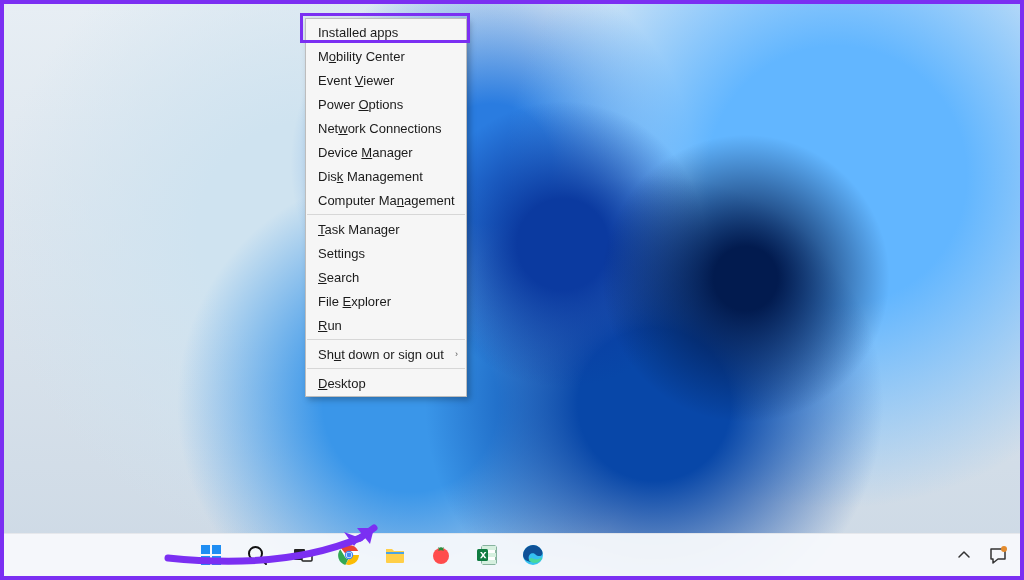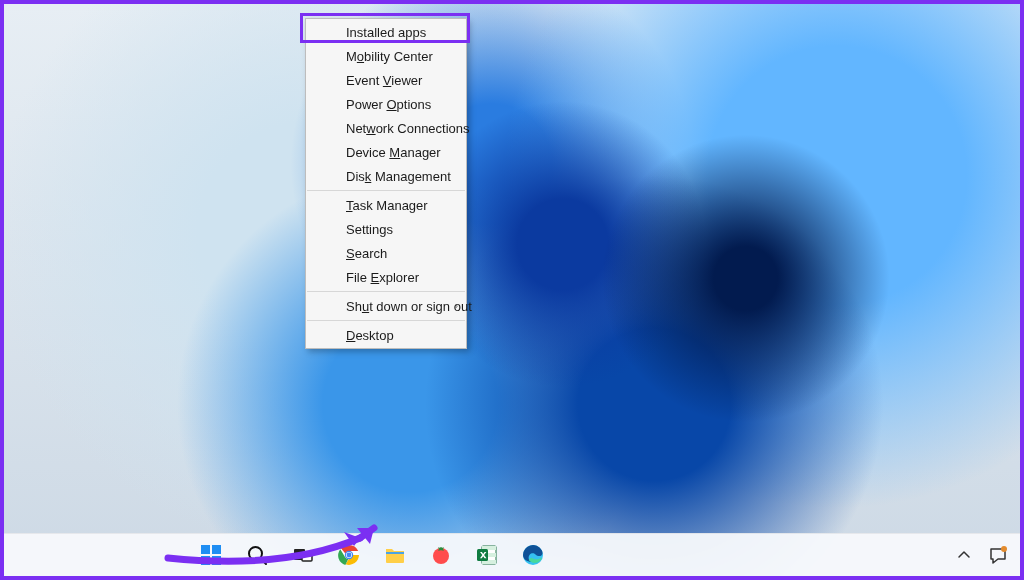--- a/index.html
+++ b/index.html
@@ -45,21 +45,20 @@
     padding: 1px 0;
   }
   .menu-item {
     display: flex;
     align-items: center;
     height: 24px;
     padding: 0 14px 0 12px;
     white-space: nowrap;
     position: relative;
     cursor: default;
-    margin-left: 28px;
   }
   .menu-item .arrow {
     position: absolute;
     right: 8px;
     top: 50%;
     transform: translateY(-50%);
     font-size: 9px;
     color: #555;
   }
   .sep {
@@ -142,32 +141,38 @@
       </div>
       <div class="menu-item">
         <span>Net<span class="u">w</span>ork Connections</span>
       </div>
       <div class="menu-item">
         <span>Device <span class="u">M</span>anager</span>
       </div>
       <div class="menu-item">
         <span>Dis<span class="u">k</span> Management</span>
       </div>
+      <div class="menu-item">
+        <span>Computer Ma<span class="u">n</span>agement</span>
+      </div>
       <div class="sep"></div>
       <div class="menu-item">
         <span><span class="u">T</span>ask Manager</span>
       </div>
       <div class="menu-item">
         <span>Settin<span class="u">g</span>s</span>
       </div>
       <div class="menu-item">
         <span><span class="u">S</span>earch</span>
       </div>
       <div class="menu-item">
         <span>File <span class="u">E</span>xplorer</span>
+      </div>
+      <div class="menu-item">
+        <span><span class="u">R</span>un</span>
       </div>
       <div class="sep"></div>
       <div class="menu-item">
         <span>Sh<span class="u">u</span>t down or sign out</span>
         <span class="arrow">›</span>
       </div>
       <div class="sep"></div>
       <div class="menu-item">
         <span><span class="u">D</span>esktop</span>
       </div>

